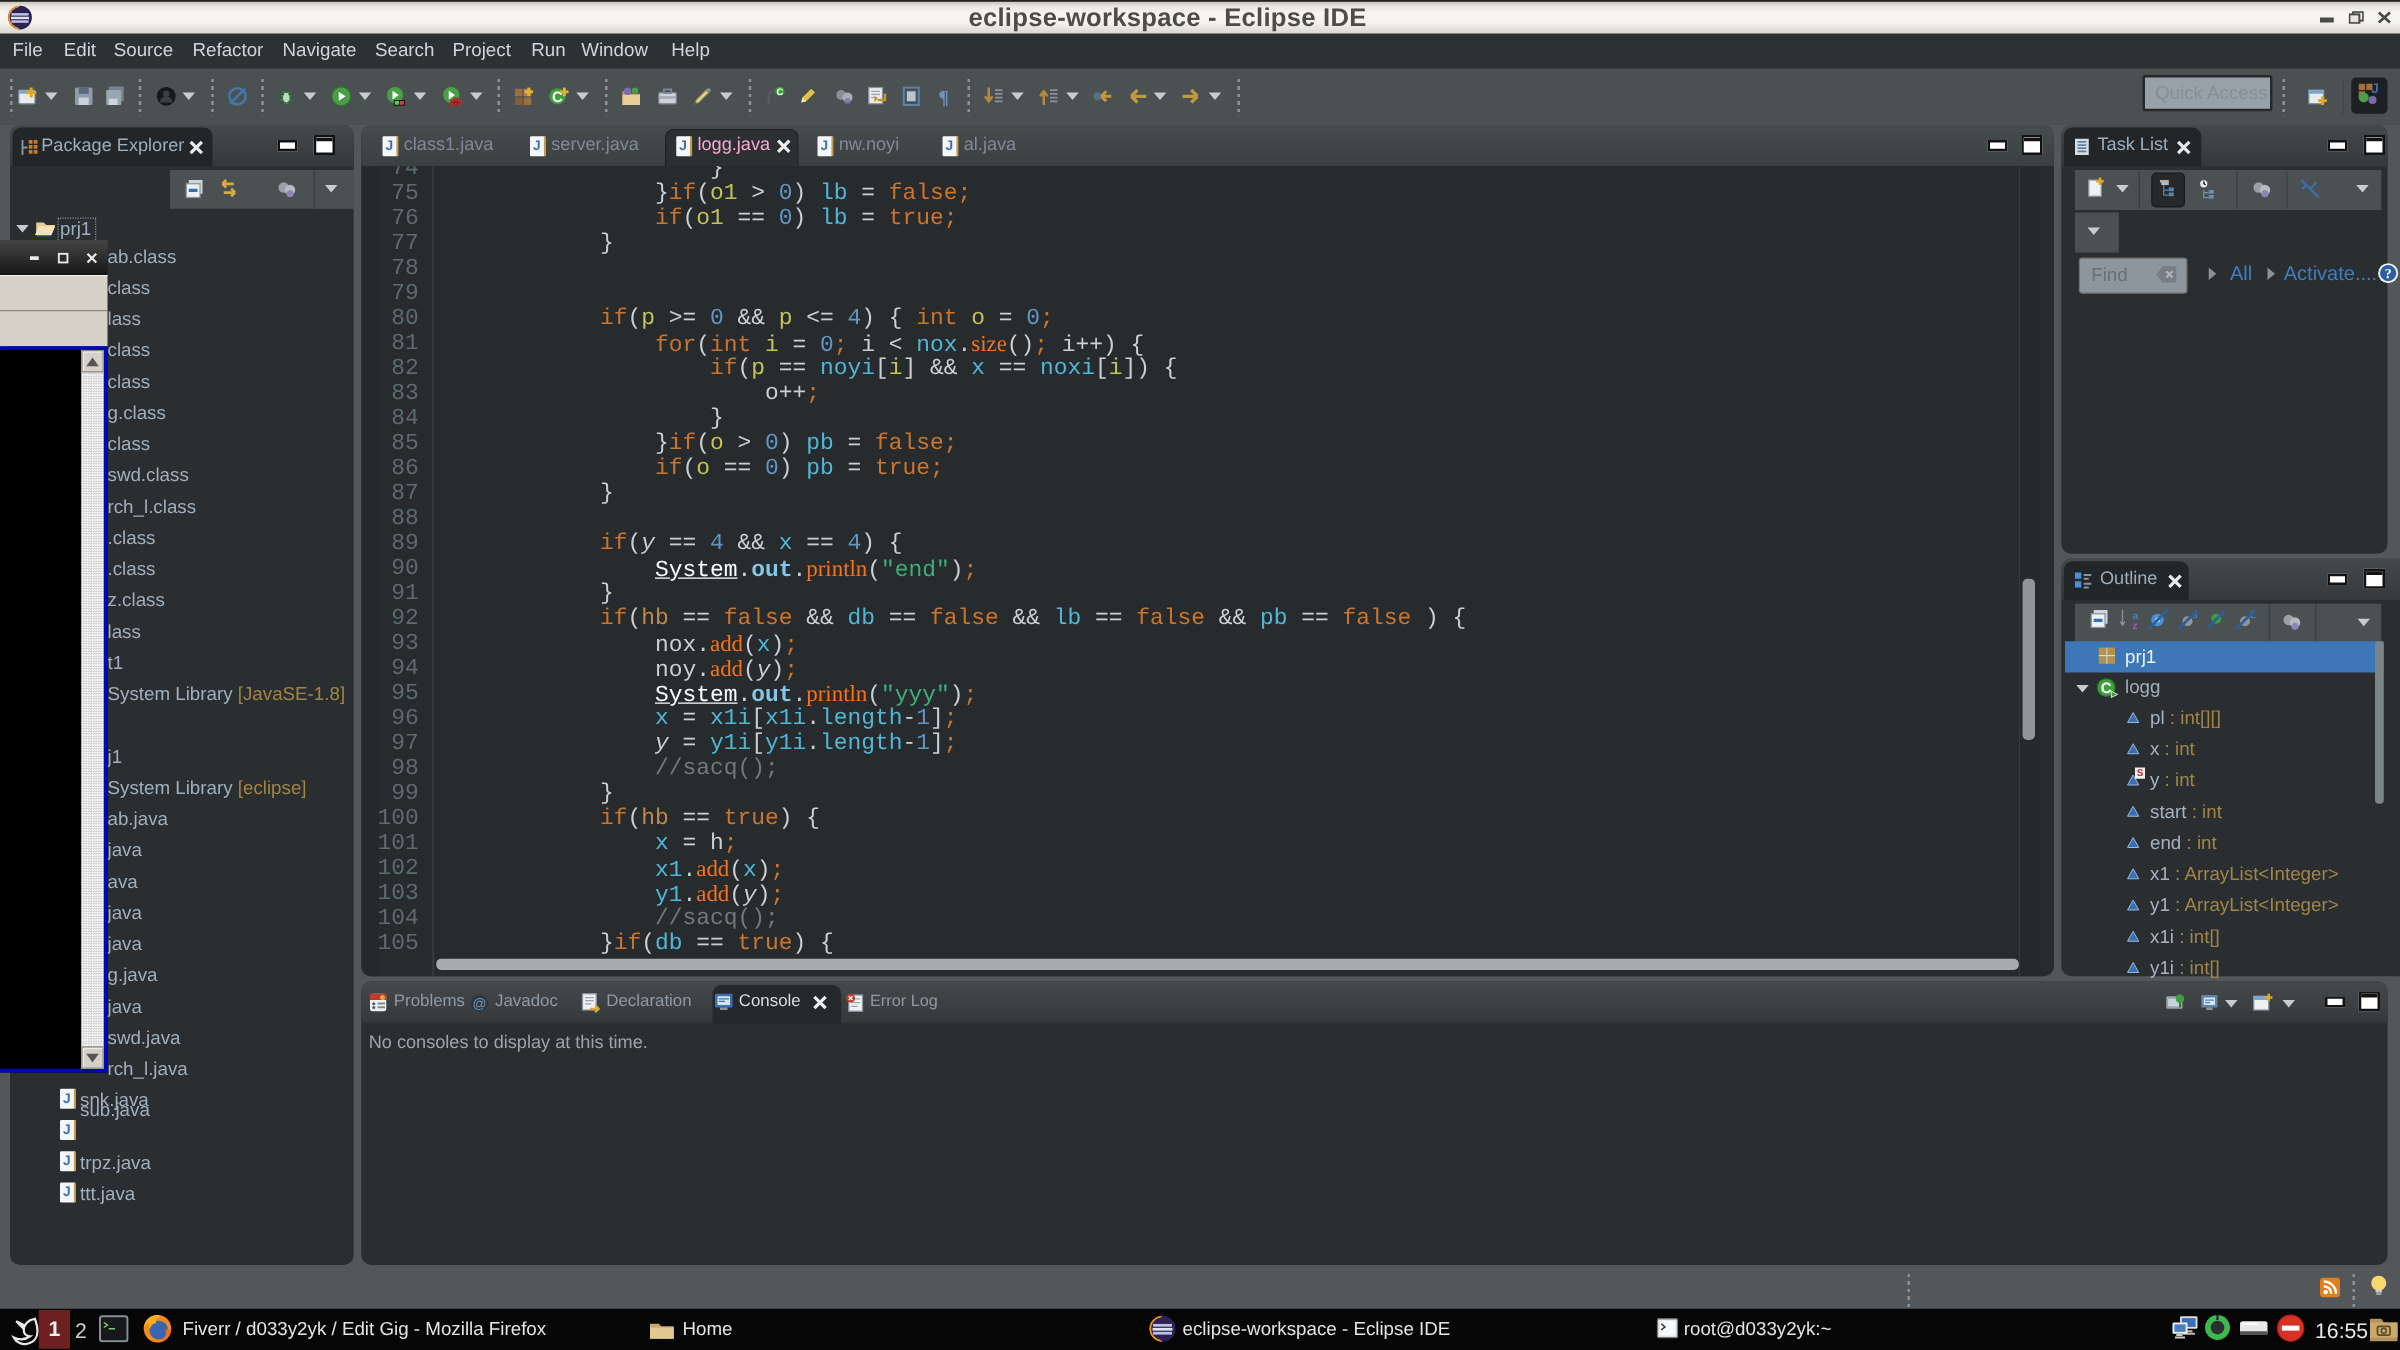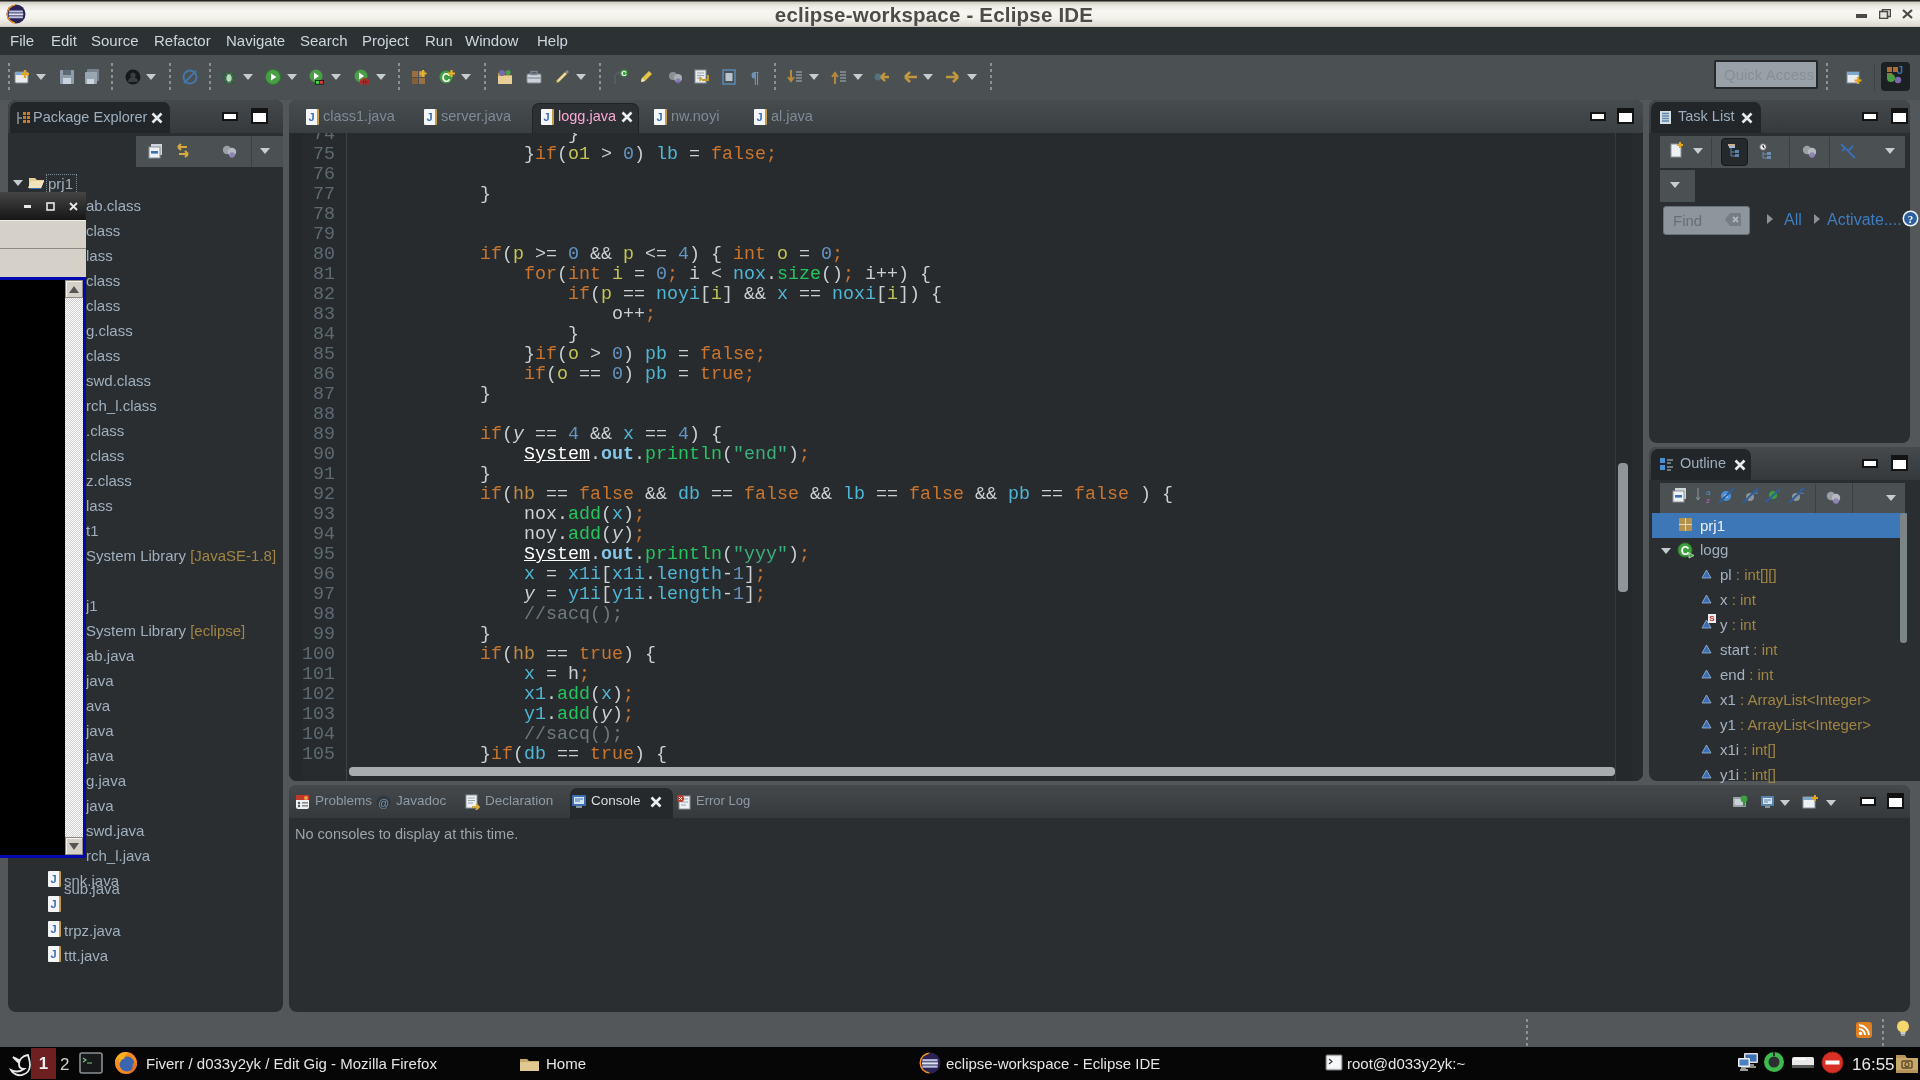--- a/index.html
+++ b/index.html
@@ -22,21 +22,21 @@
 .ptab .txt{font-size:14.5px;color:#9caebd;}
 .minmax{position:absolute;width:16px;height:9px;background:#fff;border:2px solid #131313;}
 .maxbox{position:absolute;width:17px;height:16px;background:#fff;border:2px solid #131313;box-shadow:inset 0 3px 0 #131313;}
 .codeline{position:absolute;left:0;height:20px;line-height:20px;white-space:pre;
   font-family:"Liberation Mono",monospace;font-size:18.33px;letter-spacing:0;}
 .ln{position:absolute;height:20px;line-height:20px;text-align:right;width:46px;
   font-family:"Liberation Mono",monospace;font-size:18.33px;color:#5d6a72;}
 .k{color:#c9752e;}  
 .v{color:#c3c356;}  
 .c{color:#4fb6d6;}  
-.m{color:#22c55e;}  
+.m{color:#f97316;font-family:Liberation Serif, serif;}  
 .n{color:#6494c4;}  
 .s{color:#3cae7c;}  
 .cm{color:#6f7a7e;} 
 .d{color:#c9cfd2;}  
 .hb{color:#bd8a49;} 
 .sys{color:#ffffff;text-decoration:underline;}
 .out{color:#85c7e8;font-weight:bold;}
 .it{font-style:italic;}
 .treerow{position:absolute;font-size:15px;color:#9fafbd;white-space:pre;}
 .tan{color:#a08544;}
@@ -354,20 +354,21 @@
 <div class="minmax" style="left:1301px;top:12px;"></div>
 <div class="maxbox" style="left:1328px;top:8px;"></div>
 <div class="abs" style="left:0px;top:33px;width:1354px;height:648px;overflow:hidden;background:#282b2d;border-radius:0 0 8px 8px;">
 <div class="abs" style="left:2px;top:0;width:12px;height:648px;background:#26292b;"></div>
 <div class="abs" style="left:57px;top:0;width:1px;height:648px;background:#3e4347;"></div>
 <div class="ln" style="left:0px;top:-8px;">74</div>
 <div class="codeline" style="left:59px;top:-8px;"><span class="d">                    }</span></div>
 <div class="ln" style="left:0px;top:12px;">75</div>
 <div class="codeline" style="left:59px;top:12px;"><span class="d">                }</span><span class="k">if</span><span class="d">(</span><span class="v">o1</span><span class="d"> &gt; </span><span class="n">0</span><span class="d">) </span><span class="c">lb</span><span class="d"> = </span><span class="k">false</span><span class="k">;</span></div>
 <div class="ln" style="left:0px;top:32px;">76</div>
+<div class="codeline" style="left:59px;top:32px;"><span class="d">                </span><span class="k">if</span><span class="d">(</span><span class="v">o1</span><span class="d"> == </span><span class="n">0</span><span class="d">) </span><span class="c">lb</span><span class="d"> = </span><span class="k">true</span><span class="k">;</span></div>
 <div class="ln" style="left:0px;top:52px;">77</div>
 <div class="codeline" style="left:59px;top:52px;"><span class="d">            }</span></div>
 <div class="ln" style="left:0px;top:72px;">78</div>
 <div class="ln" style="left:0px;top:92px;">79</div>
 <div class="ln" style="left:0px;top:112px;">80</div>
 <div class="codeline" style="left:59px;top:112px;"><span class="d">            </span><span class="k">if</span><span class="d">(</span><span class="v">p</span><span class="d"> &gt;= </span><span class="n">0</span><span class="d"> &amp;&amp; </span><span class="v">p</span><span class="d"> &lt;= </span><span class="n">4</span><span class="d">) { </span><span class="k">int</span><span class="d"> </span><span class="v">o</span><span class="d"> = </span><span class="n">0</span><span class="k">;</span></div>
 <div class="ln" style="left:0px;top:132px;">81</div>
 <div class="codeline" style="left:59px;top:132px;"><span class="d">                </span><span class="k">for</span><span class="d">(</span><span class="k">int</span><span class="d"> </span><span class="v">i</span><span class="d"> = </span><span class="n">0</span><span class="k">; </span><span class="d">i &lt; </span><span class="c">nox</span><span class="d">.</span><span class="m">size</span><span class="d">()</span><span class="k">; </span><span class="d">i++) {</span></div>
 <div class="ln" style="left:0px;top:152px;">82</div>
 <div class="codeline" style="left:59px;top:152px;"><span class="d">                    </span><span class="k">if</span><span class="d">(</span><span class="v">p</span><span class="d"> == </span><span class="c">noyi</span><span class="d">[</span><span class="v">i</span><span class="d">] &amp;&amp; </span><span class="c">x</span><span class="d"> == </span><span class="c">noxi</span><span class="d">[</span><span class="v">i</span><span class="d">]) {</span></div>

